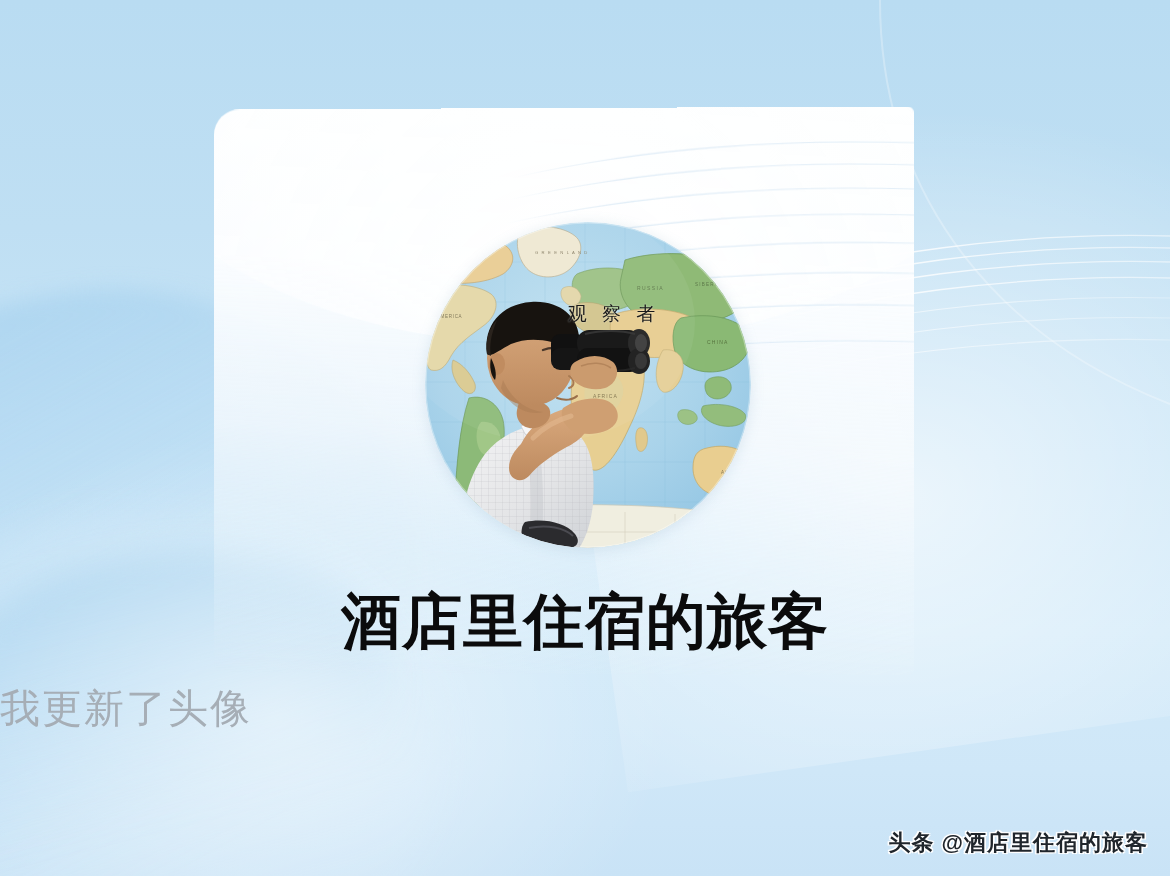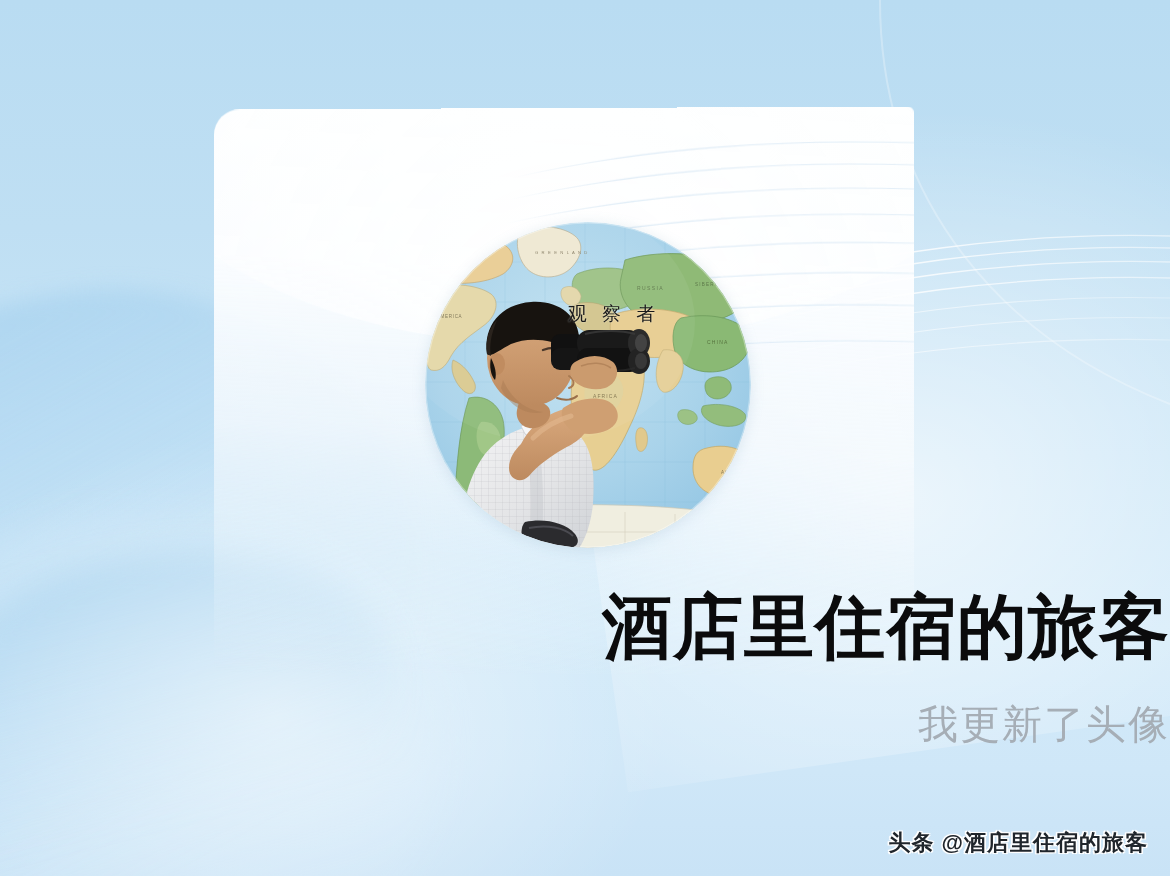--- a/index.html
+++ b/index.html
@@ -136,31 +136,31 @@
     font-family:"Liberation Sans","DejaVu Sans",sans-serif;
     text-shadow:0 0 2px rgba(255,255,255,.55);
     pointer-events:none;
     margin-top:35px;
   }
 
   
   .headline{
     position:absolute;
     left:0; top:590px; width:1170px;
-    text-align:right;
-    font-size:70px;
+    text-align:center;
+    font-size:60px;
     font-weight:bold;
     color:#0b0b0c;
     letter-spacing:1px;
     line-height:1.08;
   }
   .subline{
     position:absolute;
-    left:0; top:702px; width:1170px;
-    text-align:right;
+    left:0; top:686px; width:1170px;
+    text-align:left;
     font-size:40px;
     font-weight:400;
     color:#a6aeb6;
     letter-spacing:2px;
     line-height:1.1;
   }
 
   .watermark{
     position:absolute;
     right:22px; bottom:18px;

